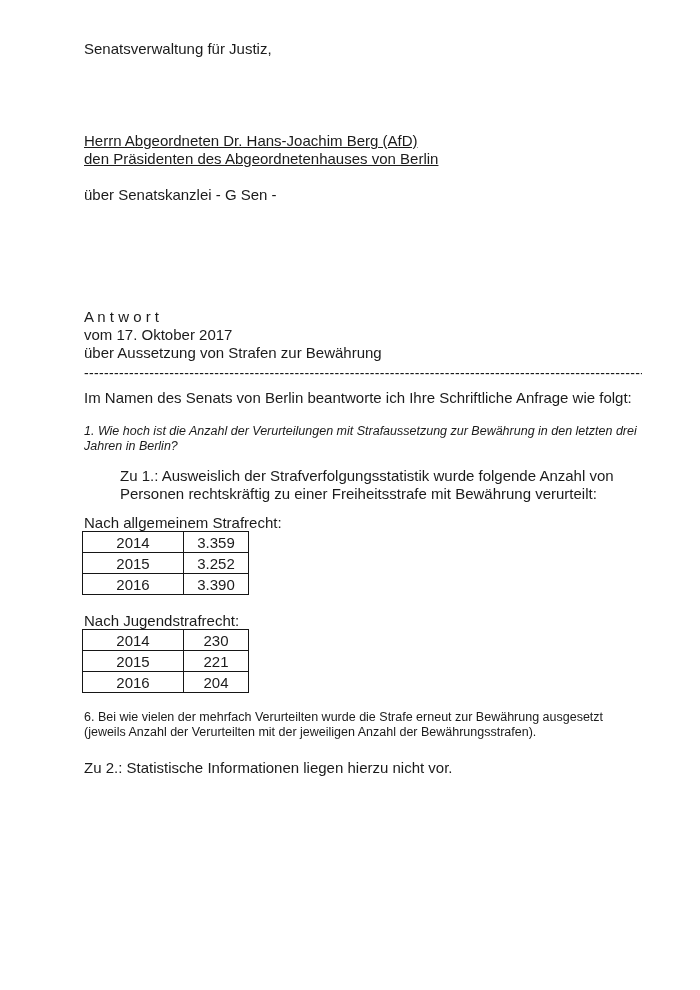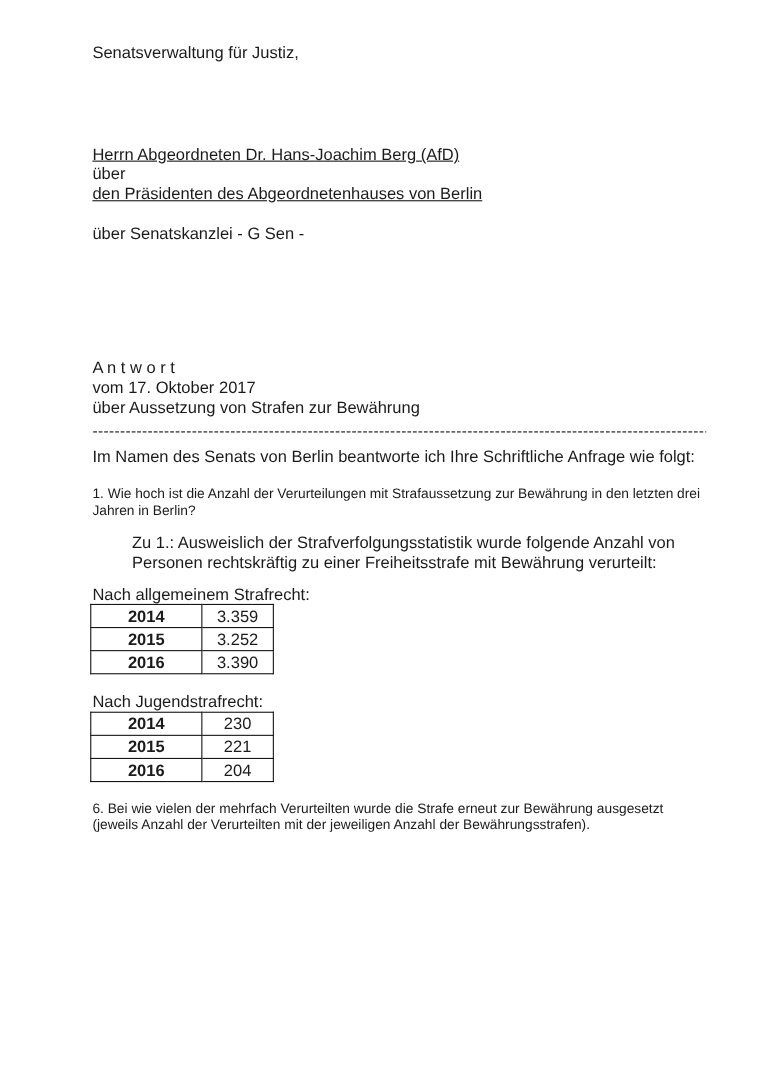--- a/index.html
+++ b/index.html
@@ -33,58 +33,57 @@
   .answer-header { margin-top: 104px; }
   .separator {
     margin-top: 4px;
     font-size: 14px;
     line-height: 15px;
     letter-spacing: 0.35px;
     white-space: nowrap;
     overflow: hidden;
   }
   .intro { margin-top: 8px; }
-  .question-1 { margin-top: 17px; }
+  .question-1 { margin-top: 17px; font-style: italic; }
   .answer-1 { margin-top: 13px; margin-left: 36px; }
   .table-title {
     font-size: 15px;
     line-height: 16px;
     font-weight: normal;
   }
   .table-title-1 { margin-top: 12px; }
   .table-title-2 { margin-top: 18px; }
   table.stat-table {
     border-collapse: collapse;
     margin-left: -2px;
   }
   table.stat-table td {
     border: 1.5px solid #161616;
     text-align: center;
     vertical-align: middle;
     font-size: 15px;
     height: 20px;
     padding: 0;
   }
-  td.year-cell { width: 100px; font-weight: bold; }
+  td.year-cell { width: 100px; font-weight: normal; }
   td.value-cell { width: 64px; }
   .question-2 { margin-top: 17px; }
   .answer-2 { margin-top: 19px; }
 </style>
 </head>
 <body>
 
 <div class="page">
 
   <div class="sender body-text">
     <div>Senatsverwaltung für Justiz,</div>
   </div>
 
   <div class="recipient body-text">
     <div class="underlined">Herrn Abgeordneten Dr. Hans-Joachim Berg (AfD)</div>
-    <div>über</div>
     <div class="underlined">den Präsidenten des Abgeordnetenhauses von Berlin</div>
     <div class="recipient-gap"></div>
     <div>über Senatskanzlei - G Sen -</div>
   </div>
 
   <div class="answer-header body-text">
     <div>A n t w o r t</div>
     <div>vom 17. Oktober 2017</div>
     <div>über Aussetzung von Strafen zur Bewährung</div>
   </div>
@@ -128,14 +127,15 @@
       </tr>
       <tr>
         <td class="year-cell">2016</td>
         <td class="value-cell">204</td>
       </tr>
     </tbody>
   </table>
 
   <div class="question-2 small-text">6. Bei wie vielen der mehrfach Verurteilten wurde die Strafe erneut zur Bewährung ausgesetzt (jeweils Anzahl der Verurteilten mit der jeweiligen Anzahl der Bewährungsstrafen).</div>
 
+  <div class="answer-2 body-text">Zu 2.: Statistische Informationen liegen hierzu nicht vor.</div>
 
 </div>
 
 </body></html>

